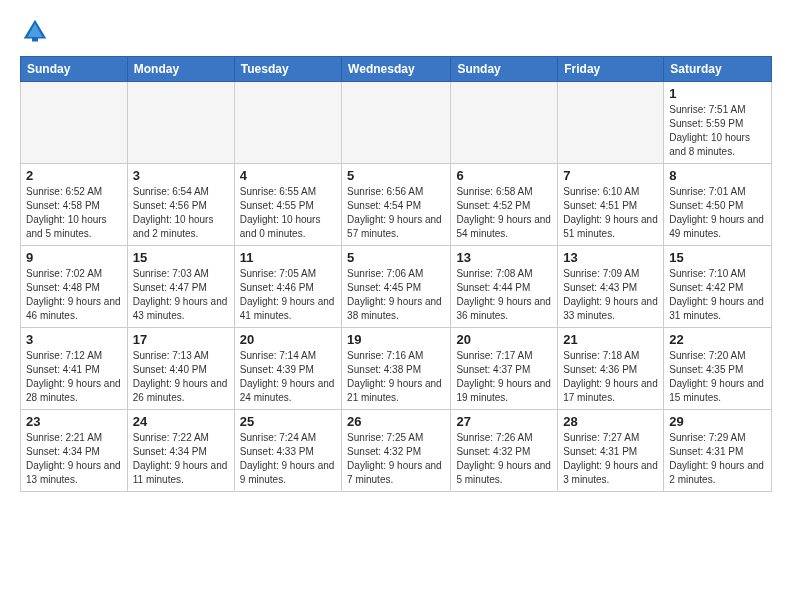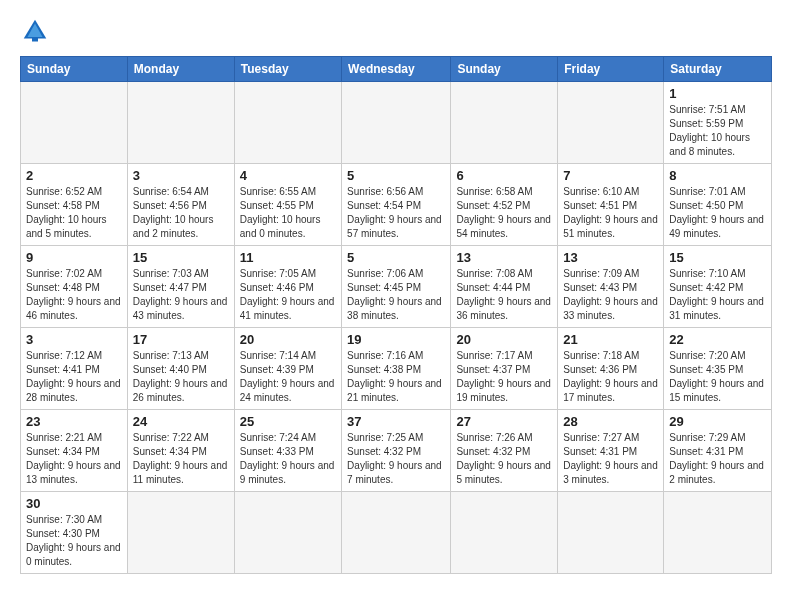--- a/index.html
+++ b/index.html
@@ -287,21 +287,21 @@
 Sunset: 4:34 PM
 Daylight: 9 hours and 11 minutes.</div>
           </td>
           <td>
             <span class="day-number">25</span>
             <div class="day-info">Sunrise: 7:24 AM
 Sunset: 4:33 PM
 Daylight: 9 hours and 9 minutes.</div>
           </td>
           <td>
-            <span class="day-number">37</span>
+            <span class="day-number">26</span>
             <div class="day-info">Sunrise: 7:25 AM
 Sunset: 4:32 PM
 Daylight: 9 hours and 7 minutes.</div>
           </td>
           <td>
             <span class="day-number">27</span>
             <div class="day-info">Sunrise: 7:26 AM
 Sunset: 4:32 PM
 Daylight: 9 hours and 5 minutes.</div>
           </td>
@@ -310,30 +310,16 @@
             <div class="day-info">Sunrise: 7:27 AM
 Sunset: 4:31 PM
 Daylight: 9 hours and 3 minutes.</div>
           </td>
           <td>
             <span class="day-number">29</span>
             <div class="day-info">Sunrise: 7:29 AM
 Sunset: 4:31 PM
 Daylight: 9 hours and 2 minutes.</div>
           </td>
-        </tr>
-        <tr class="week-row">
-          <td>
-            <span class="day-number">30</span>
-            <div class="day-info">Sunrise: 7:30 AM
-Sunset: 4:30 PM
-Daylight: 9 hours and 0 minutes.</div>
-          </td>
-          <td class="empty"></td>
-          <td class="empty"></td>
-          <td class="empty"></td>
-          <td class="empty"></td>
-          <td class="empty"></td>
-          <td class="empty"></td>
         </tr>
       </tbody>
   </table>
 </div>
 
 </body></html>

